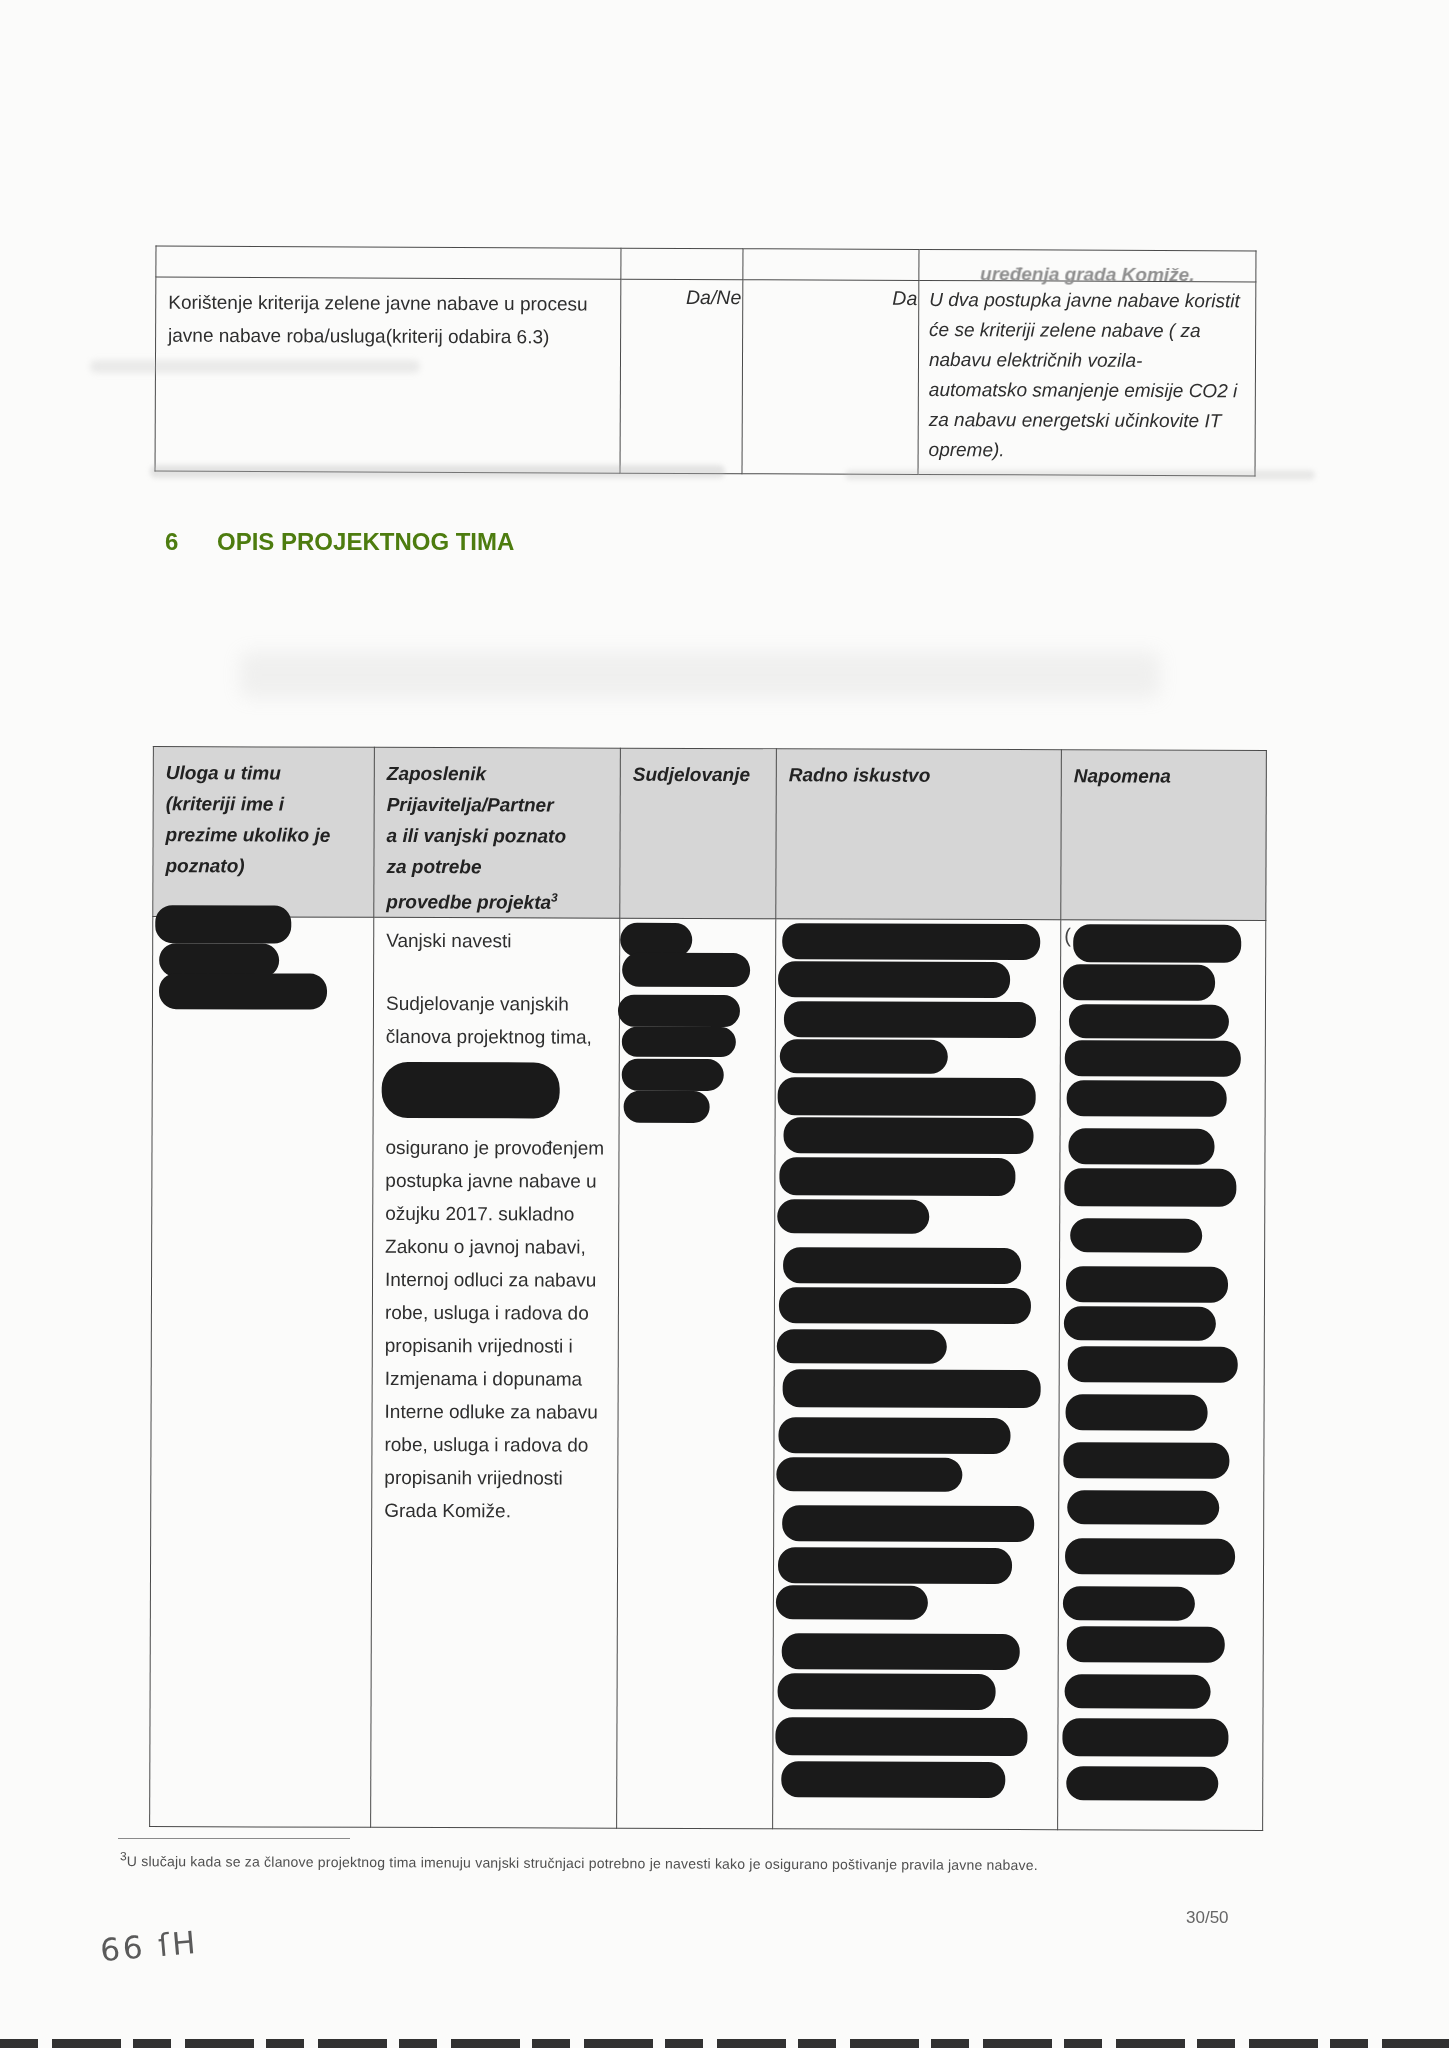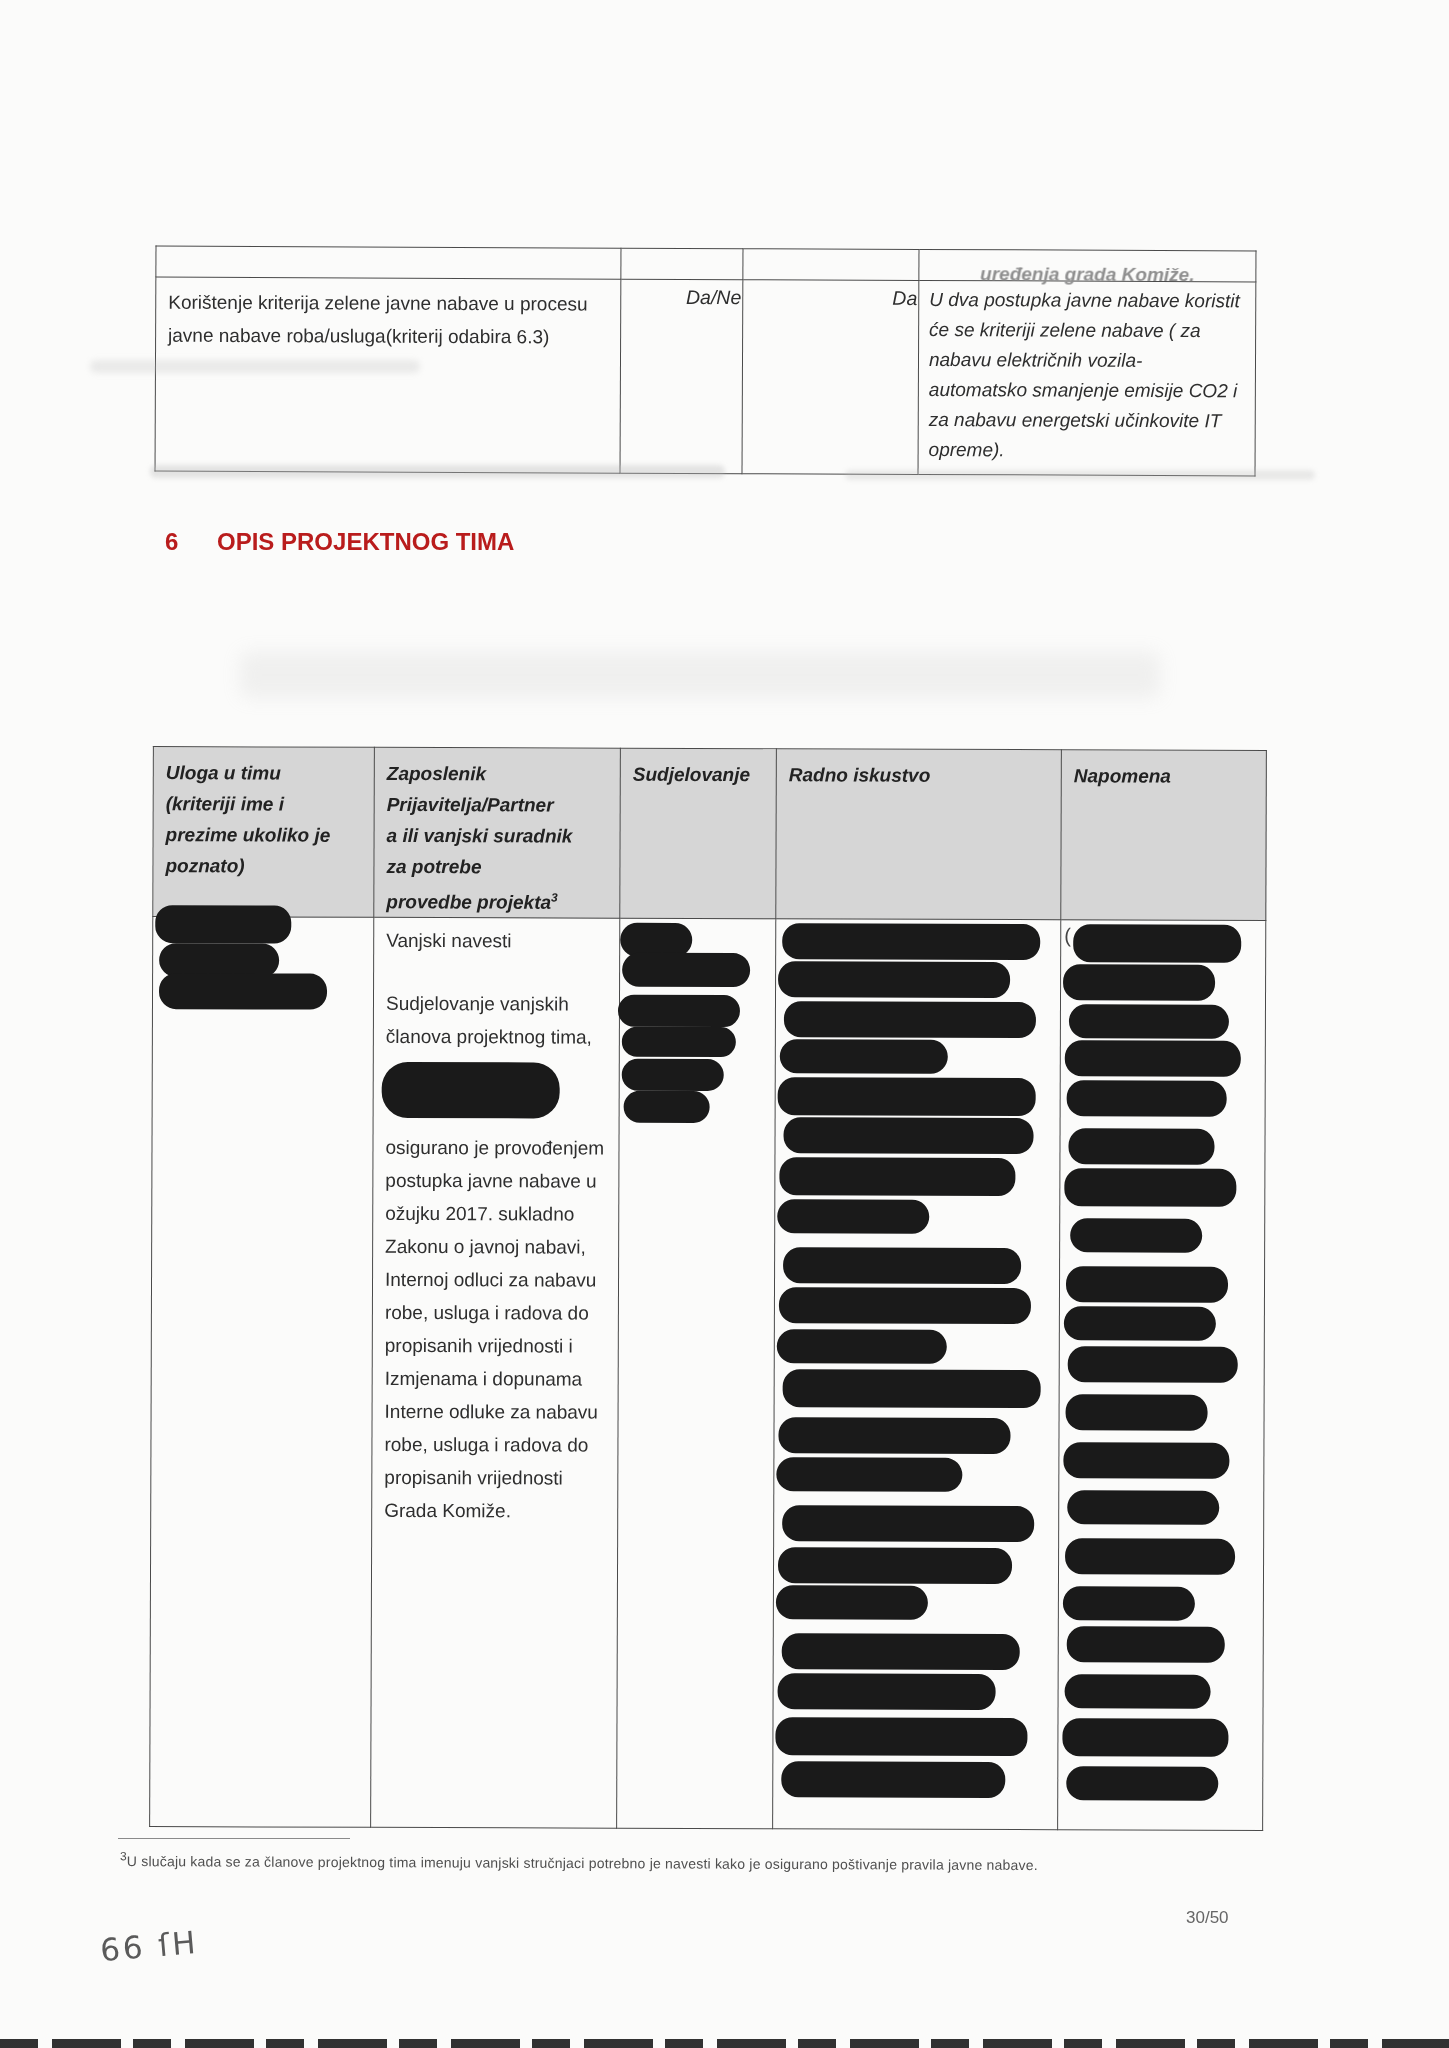--- a/index.html
+++ b/index.html
@@ -16,21 +16,21 @@
   .t1 tr.main td{height:177px;}
   .cellA{padding:8px 12px;font-size:19px;line-height:33px;}
   .cellB,.cellC{padding-top:6px;text-align:right;font-style:italic;font-size:19.5px;}
   .cellD{padding:4px 10px;font-style:italic;font-size:19px;line-height:30px;}
   .faded{
     display:block;text-align:center;font-style:italic;font-weight:600;
     font-size:19px;color:#8f8f8f;transform:translateY(13px);
     filter:blur(0.5px);white-space:nowrap;
   }
   
-  .heading{position:absolute;left:165px;top:528px;font-weight:bold;font-size:24px;color:#b91c1c;}
+  .heading{position:absolute;left:165px;top:528px;font-weight:bold;font-size:24px;color:#4d7c0f;}
   .heading .num{display:inline-block;width:52px;}
   .instructions{
     position:absolute;left:165px;top:594px;width:1075px;
     font-style:italic;font-size:20.5px;line-height:38px;text-align:justify;color:#333;
   }
   
   .t2{position:absolute;left:151px;top:748px;width:1113px;transform:rotate(0.2deg);}
   .t2 th,.t2 td{border:1.6px solid #4a4a4a;}
   .t2 tr.thead{height:152px;}
   .t2 th{
@@ -128,21 +128,21 @@
         <tr class="thead">
       <th style="background: rgb(214, 214, 214);">
         <div>Uloga u timu</div>
         <div>(kriteriji ime i</div>
         <div>prezime ukoliko je</div>
         <div>poznato)</div>
       </th>
       <th style="background: rgb(214, 214, 214);">
         <div>Zaposlenik</div>
         <div>Prijavitelja/Partner</div>
-        <div>a ili vanjski suradnik</div>
+        <div>a ili vanjski poznato</div>
         <div>za potrebe</div>
         <div><span>provedbe projekta</span><sup>3</sup></div>
       </th>
       <th style="background: rgb(214, 214, 214);">Sudjelovanje</th>
       <th style="background: rgb(214, 214, 214);">Radno iskustvo</th>
       <th style="background: rgb(214, 214, 214);">Napomena</th>
     </tr>
     <tr class="tbody">
       <td>
         <div class="redbox" id="red-c1">

